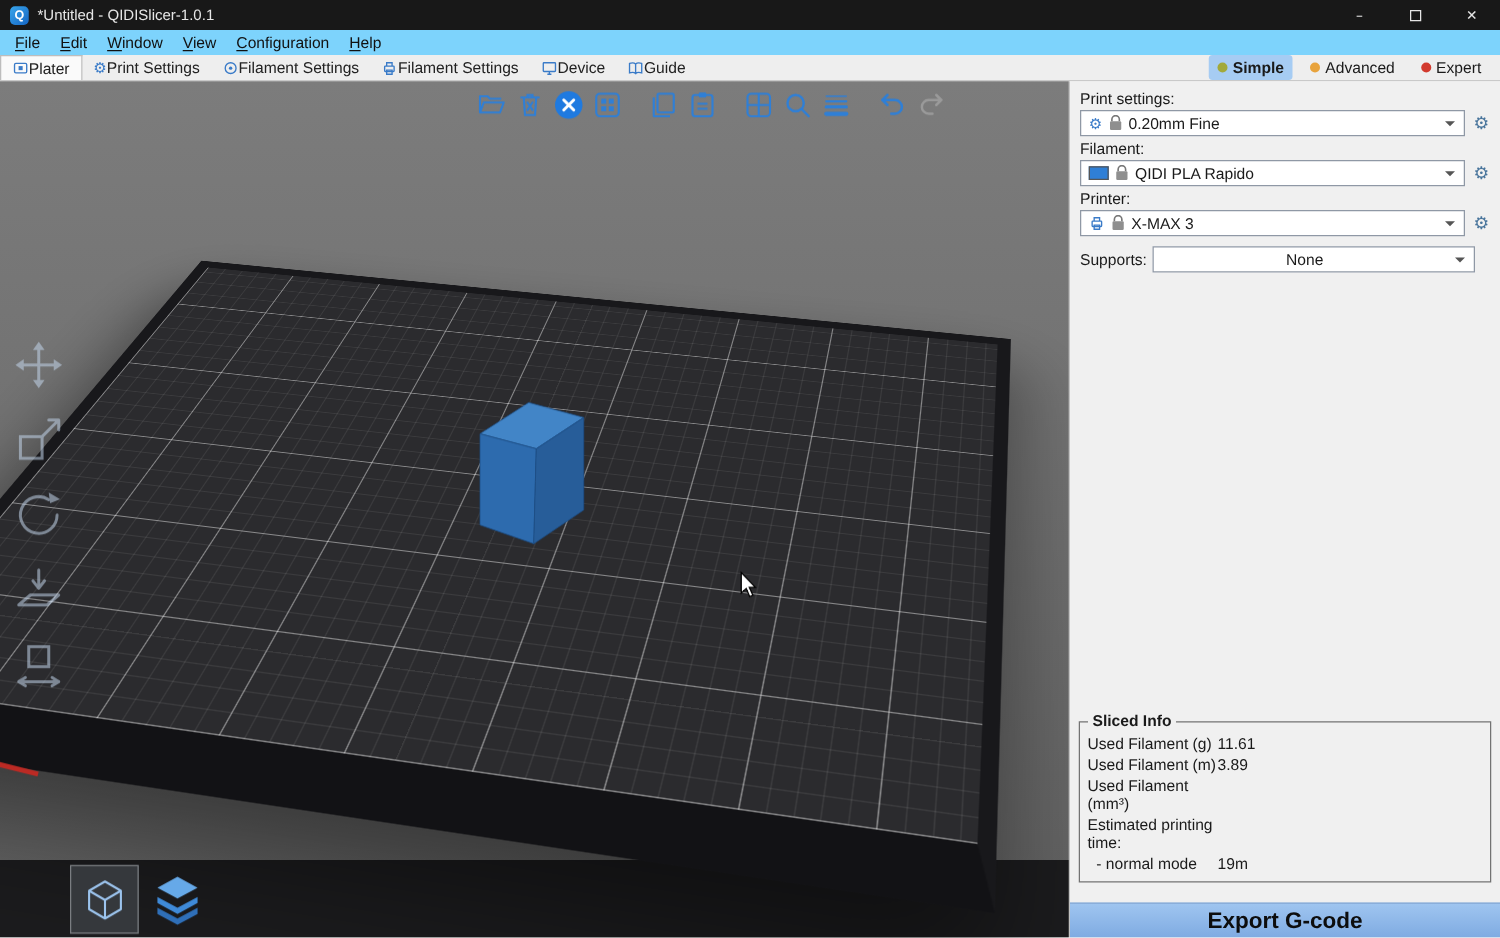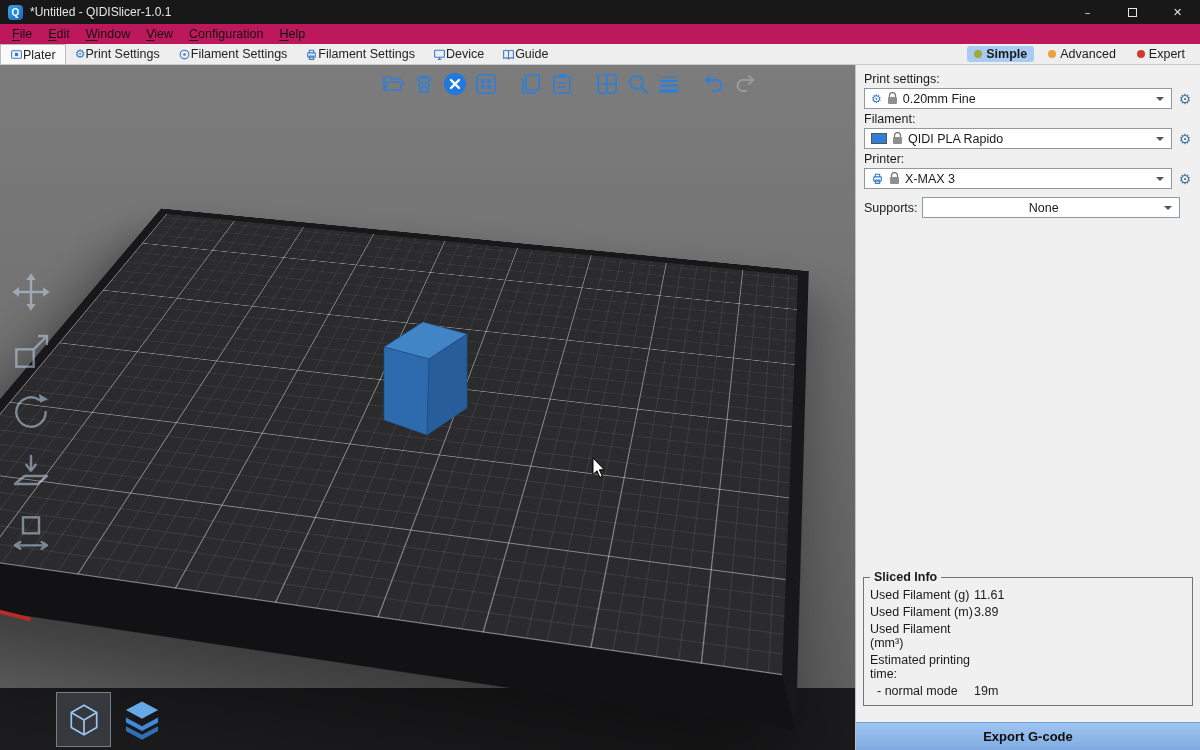--- a/index.html
+++ b/index.html
@@ -10,30 +10,30 @@
   
   .titlebar { height:24px; background:#181818; display:flex; align-items:center; color:#e6e6e6; font-size:12px; }
   .app-icon { width:15px; height:15px; border-radius:4px; background:linear-gradient(135deg,#38a6ec,#1565c2);
               margin:0 7px 0 8px; display:flex; align-items:center; justify-content:center;
               color:#fff; font-size:10px; font-weight:bold; }
   .tb-title { margin-right:auto; }
   .win-btn { width:45px; height:24px; display:flex; align-items:center; justify-content:center; color:#e6e6e6; font-size:11px; }
   .max-glyph { width:9px; height:9px; border:1px solid #e6e6e6; display:block; }
 
   
-  .menubar { height:20px; background:#be185d; display:flex; align-items:center; padding-left:4px; }
+  .menubar { height:20px; background:#7dd3fc; display:flex; align-items:center; padding-left:4px; }
   .menu-item { padding:2px 8px; color:#111; }
   .menu-item u { text-underline-offset:2px; }
 
   
   .tabbar { height:21px; background:#eeeeee; border-bottom:1px solid #c9c9c9; display:flex; align-items:stretch; }
   .tab { display:flex; align-items:center; padding:0 9px; color:#222; }
   .tab svg { width:13px; height:13px; }
   .tab.active { background:#fafafa; border:1px solid #bdbdbd; border-bottom:none; }
-  .modes { margin-left:auto; display:flex; align-items:center; gap:7px; padding-right:8px; }
+  .modes { margin-left:auto; display:flex; gap:7px; padding-right:8px; }
   .mode { display:flex; align-items:center; gap:4px; padding:1px 7px; border-radius:3px; }
   .mode.active { background:#a6ccf3; font-weight:bold; }
   .dot { width:8px; height:8px; border-radius:50%; display:inline-block; }
   .dot-simple { background:#a2a93a; }
   .dot-advanced { background:#e8a33c; }
   .dot-expert { background:#d23a2e; }
 
   
   .main { position:absolute; top:65px; left:0; right:0; bottom:0; display:flex; }
 
@@ -85,21 +85,21 @@
   .gear-btn { width:18px; text-align:center; color:#49759c; font-size:14px; line-height:1; }
   .gear-inline { color:#3a7bc8; font-size:12px; line-height:1; }
   .swatch { width:16px; height:11px; background:#2f7fd6; border:1px solid #555; flex:none; }
   .brim-group { margin-left:92px; display:flex; align-items:center; gap:5px; }
   .brim-group input { width:13px; height:13px; }
   fieldset.sliced { margin:0 7px 16px; margin-top:auto; border:1px solid #737373; padding:2px 6px 6px; }
   fieldset.sliced legend { font-weight:bold; padding:0 4px; }
   .si-row { display:grid; grid-template-columns:104px auto; padding:1.5px 0; }
   .si-row.indent .si-label { padding-left:7px; }
   .export-btn { height:28px; background:linear-gradient(#9fc5f0,#7fabe2); border:none; border-top:1px solid #6f9cd2;
-                font-weight:bold; font-size:13px; font-family:"Liberation Sans",sans-serif;
+                font-weight:bold; font-size:18px; font-family:"Liberation Sans",sans-serif;
                 display:flex; align-items:center; justify-content:center; color:#0d0d0d; }
 </style>
 </head>
 <body>
 
 <div class="titlebar">
   <div class="app-icon">Q</div>
   <div class="tb-title">*Untitled - QIDISlicer-1.0.1</div>
   <div class="win-btn">
       <span class="sym">–</span>

